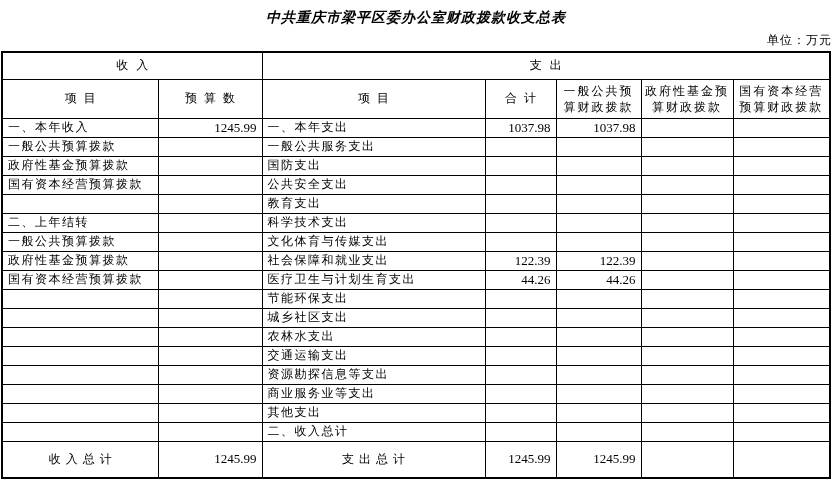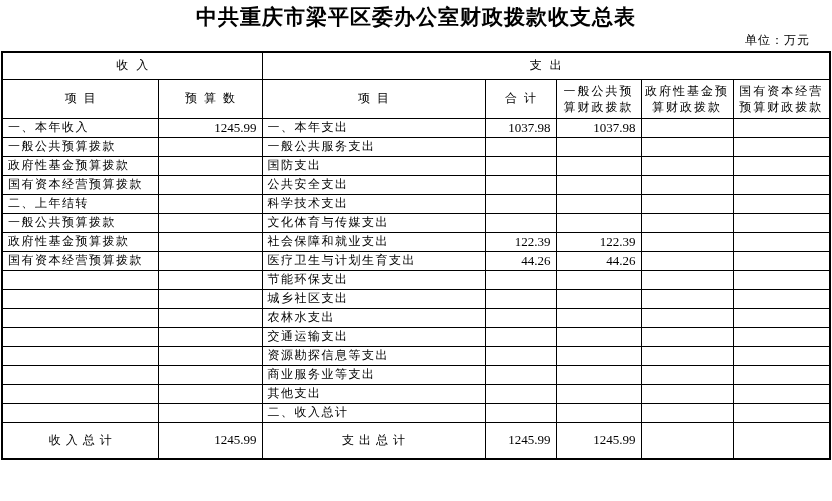--- a/index.html
+++ b/index.html
@@ -12,28 +12,28 @@
   body {
     width: 832px; height: 501px;
     padding-top: 4px;
     overflow: hidden;
   }
   .title {
     margin: 0;
     text-align: center;
     font-family: "Liberation Sans", "DejaVu Sans", sans-serif;
     font-weight: bold;
-    font-size: 21px;
+    font-size: 14px;
     line-height: 26px;
     letter-spacing: 1px;
+    font-style: italic;
   }
   .unit {
     margin: 3px 0 4px 0;
     text-align: right;
-    padding-right: 22px;
     font-size: 12px;
     line-height: 14px;
     letter-spacing: 1px;
   }
   table.budget {
     border-collapse: collapse;
     table-layout: fixed;
     width: 830px;
     margin-left: 1px;
     border: 2px solid #000;
@@ -144,20 +144,29 @@
   <tr>
     <td class="item">国有资本经营预算拨款</td>
     <td class="num"></td>
     <td class="item">公共安全支出</td>
     <td class="num"></td>
     <td class="num"></td>
     <td class="num"></td>
     <td class="num"></td>
   </tr>
 
+  <tr>
+    <td class="item"></td>
+    <td class="num"></td>
+    <td class="item">教育支出</td>
+    <td class="num"></td>
+    <td class="num"></td>
+    <td class="num"></td>
+    <td class="num"></td>
+  </tr>
 
   <tr>
     <td class="item">二、上年结转</td>
     <td class="num"></td>
     <td class="item">科学技术支出</td>
     <td class="num"></td>
     <td class="num"></td>
     <td class="num"></td>
     <td class="num"></td>
   </tr>

